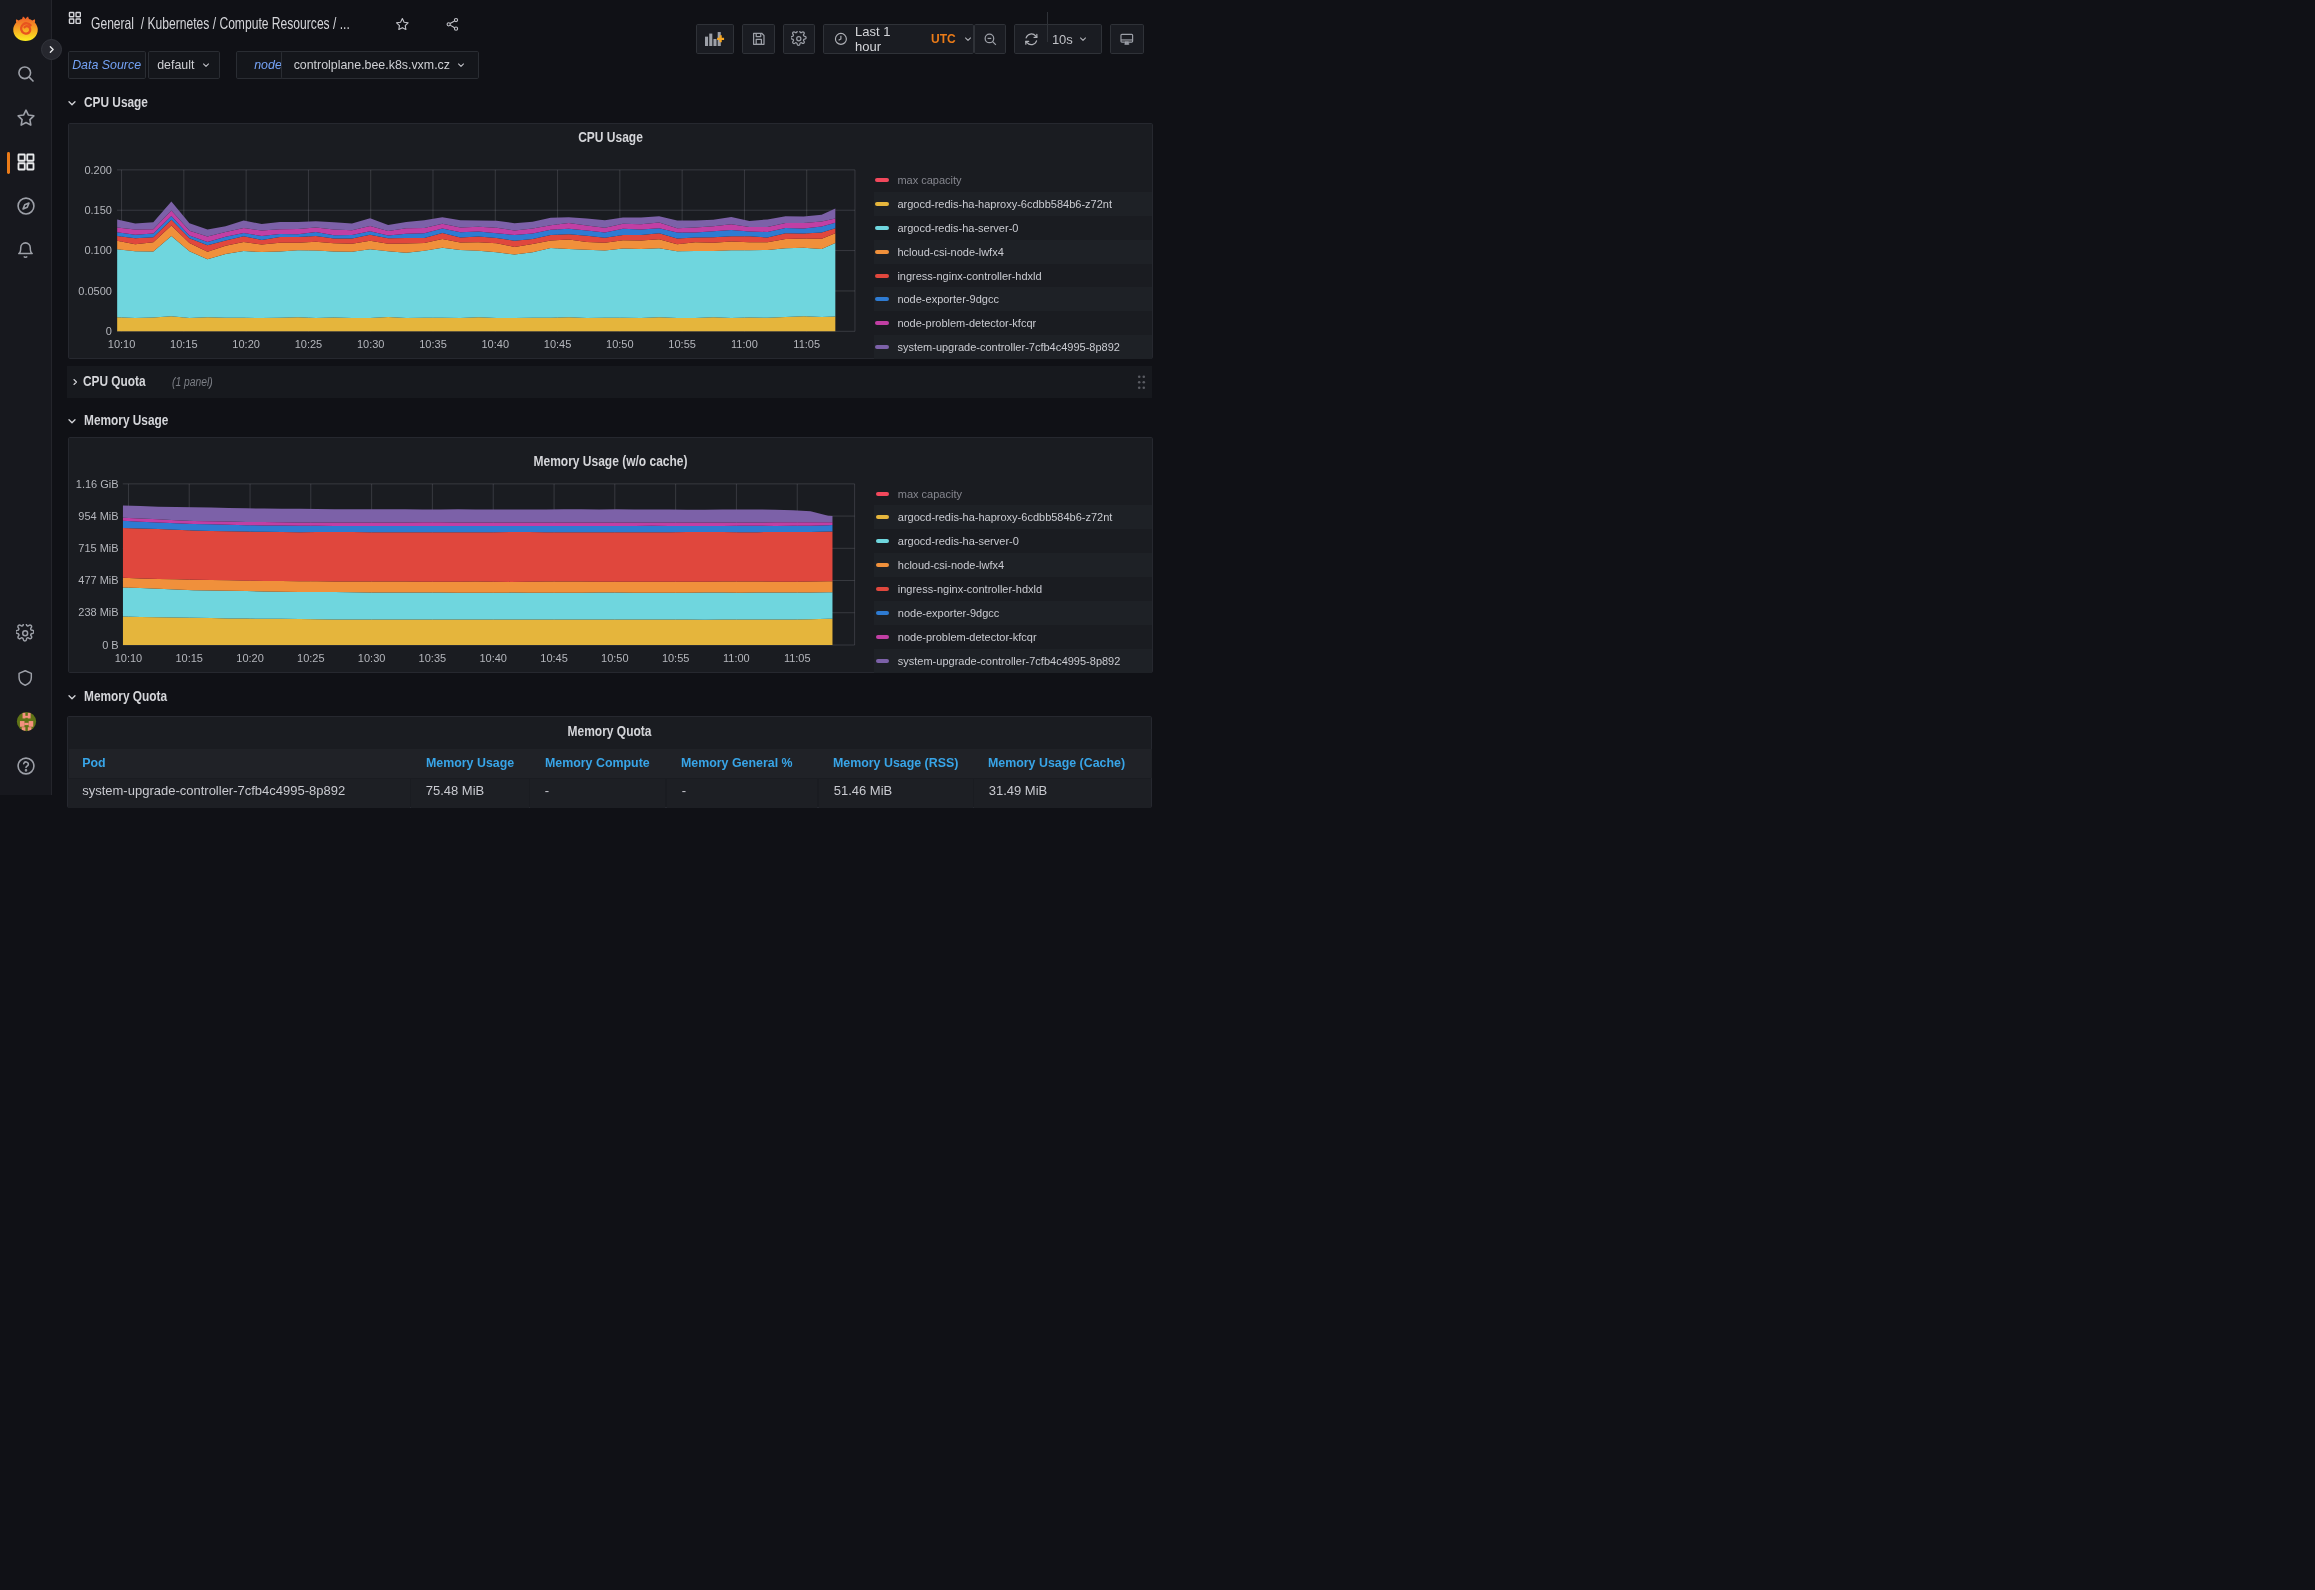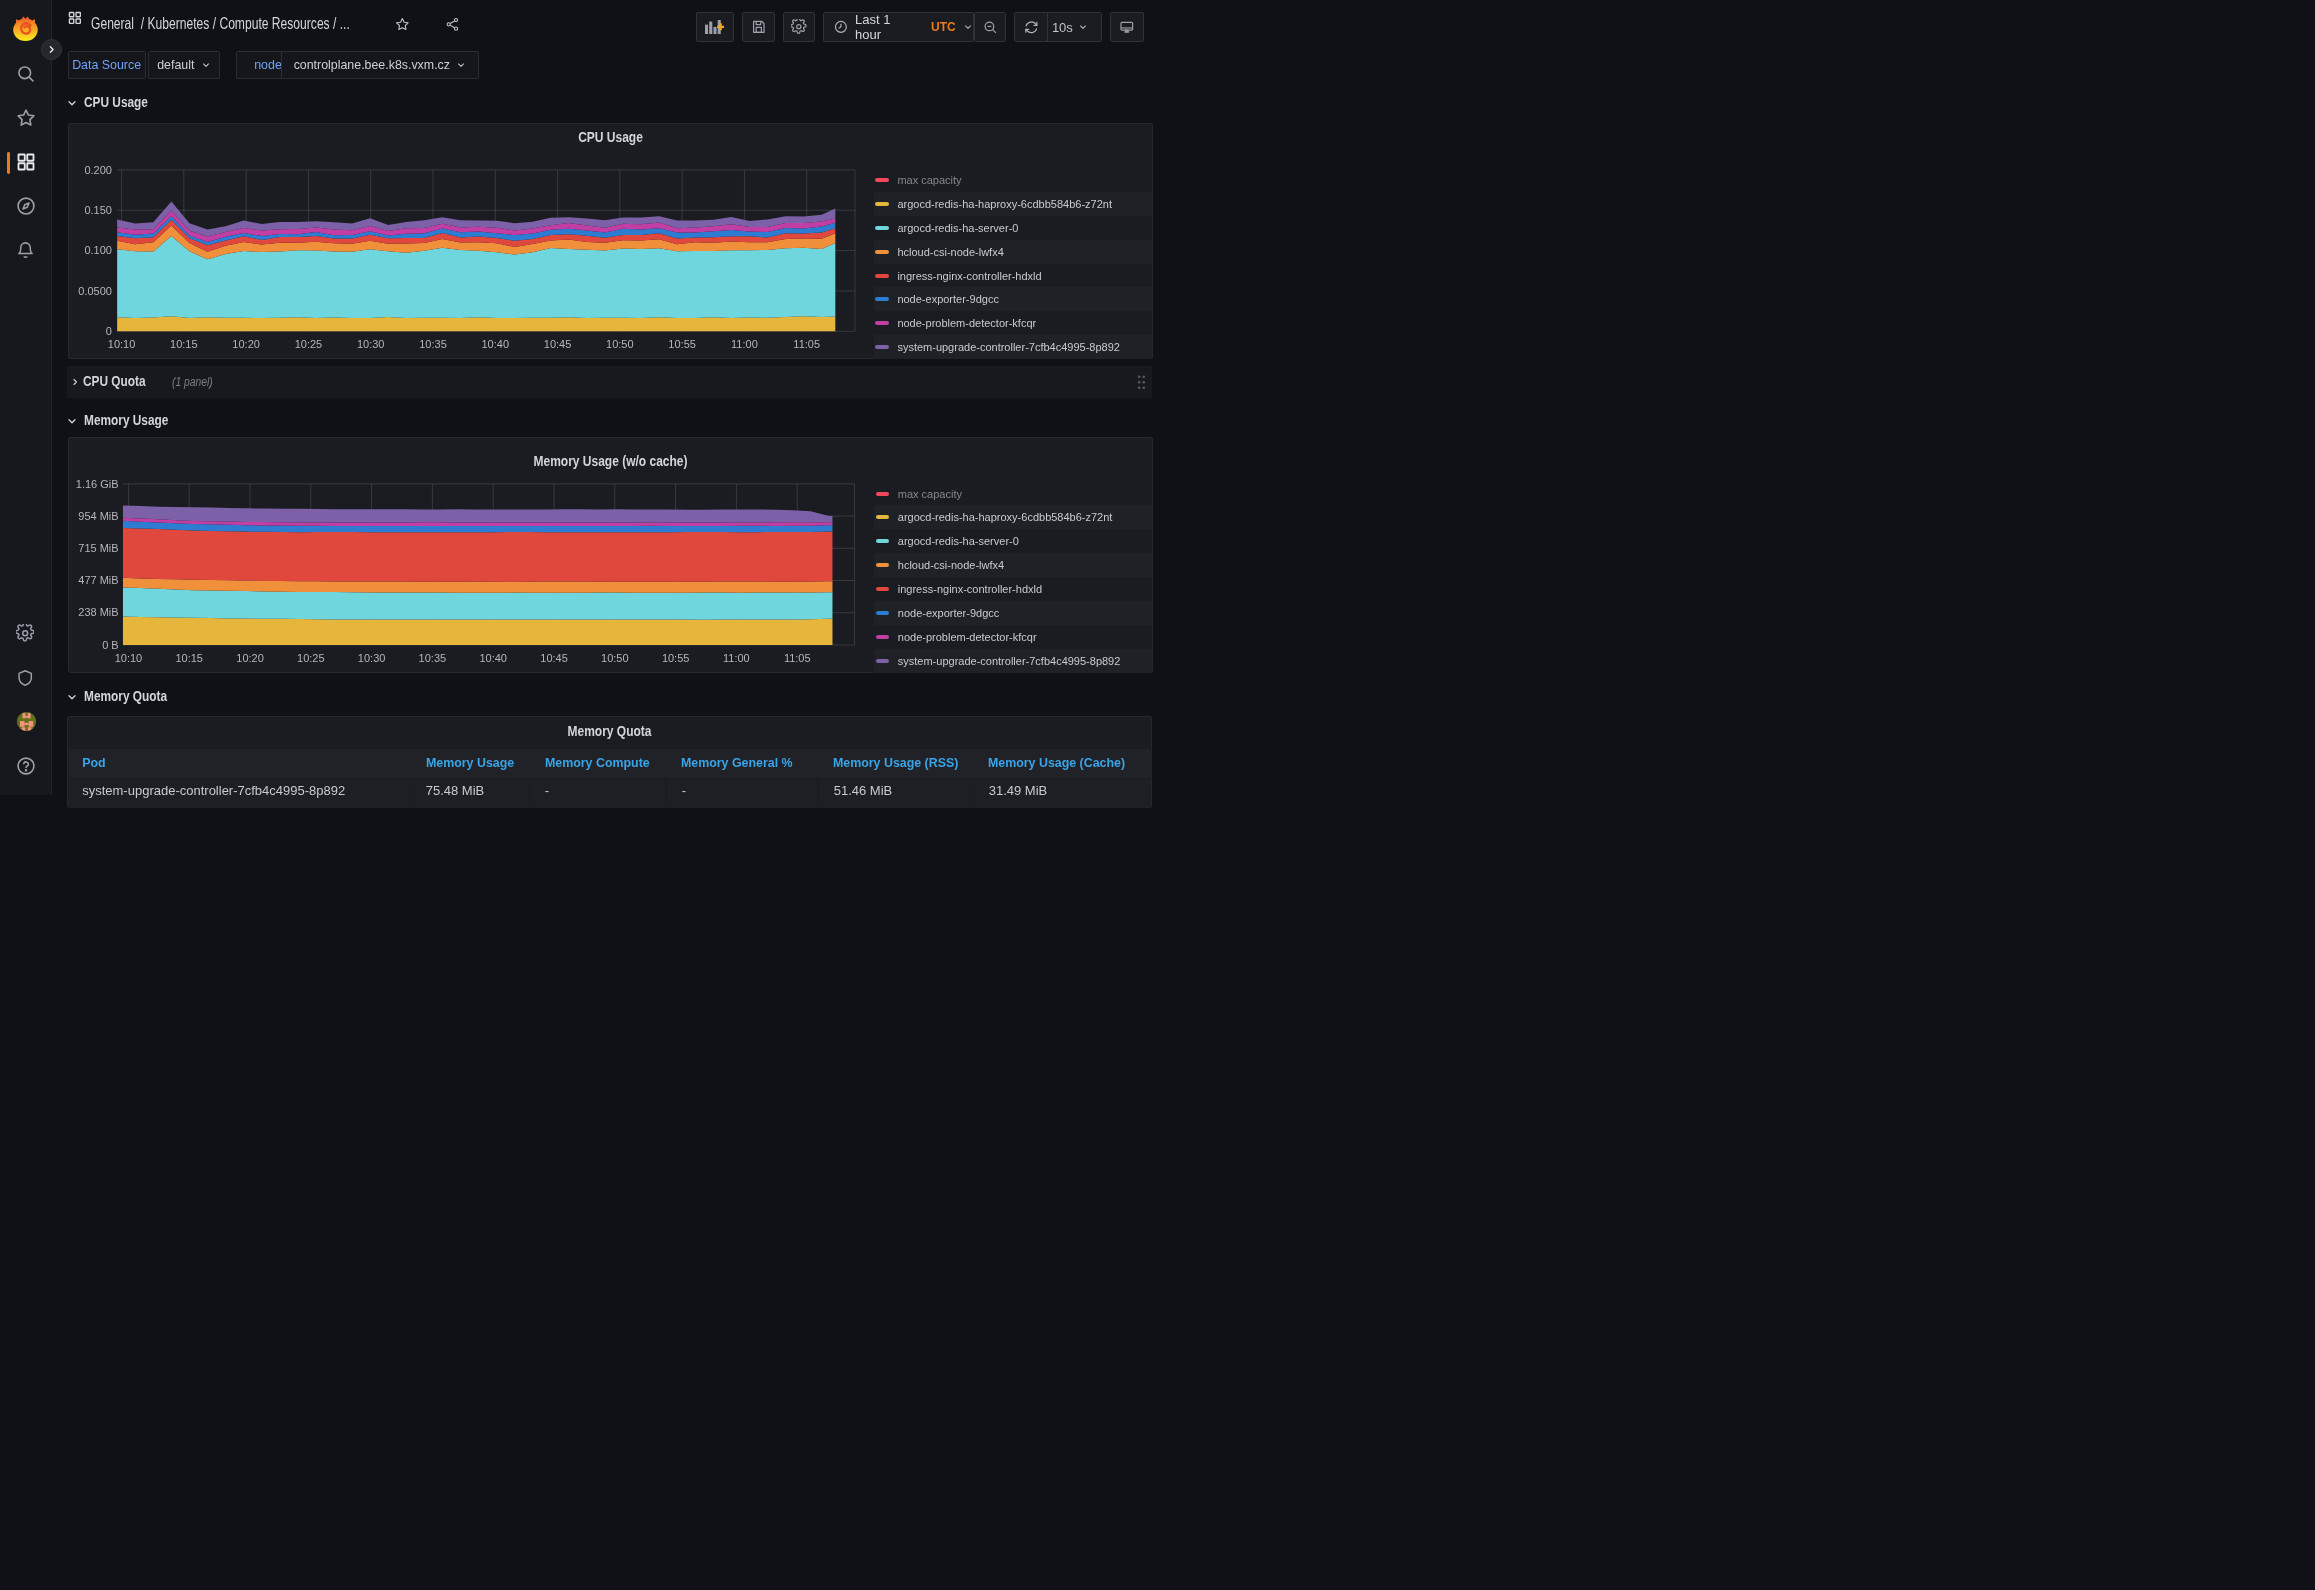--- a/index.html
+++ b/index.html
@@ -10,23 +10,23 @@
 .panel { position:absolute; background:#1A1C21; border:0.9px solid #26282F; border-radius:1.8px; }
 .ptitle { position:absolute; left:0; right:0; text-align:center; font-size:13.8px; font-weight:600; color:#D4D5D9; transform:scaleX(0.87); }
 .ax { font-size:12px; fill:#B4B6BC; font-family:"Liberation Sans",sans-serif; }
 .lrow { position:absolute; left:805px; width:278px; height:24px; display:flex; align-items:center; }
 .lrow.alt { background:#1E2126; }
 .dash { width:13.3px; height:4.6px; border-radius:2.3px; margin-left:1.8px; flex:none; }
 .ltxt { margin-left:8.7px; font-size:11px; color:#CACBD1; white-space:nowrap; }
 .sechead { position:absolute; display:flex; align-items:center; color:#D4D5D9; font-size:13.8px; font-weight:600; }
 .shx { display:inline-block; transform:scaleX(0.86); transform-origin:left center; white-space:nowrap; }
 .vbox { position:absolute; top:51px; height:28px; background:#14161B; border:0.9px solid #2A2D33; border-radius:1.8px; display:flex; align-items:center; justify-content:center; }
-.vlab { color:#74A2F5; font-size:12.4px; font-weight:500; }
+.vlab { color:#74A2F5; font-size:12.4px; font-weight:500;font-style:italic; }
 .vval { color:#CFD0D4; font-size:12.4px; }
-.tbtn { position:absolute; top:12px; height:30px; background:#1A1C22; border:0.9px solid #2F3238; border-radius:1.8px; display:flex; align-items:center; justify-content:center; color:#B0B2B8; }
+.tbtn { position:absolute; top:24px; height:30px; background:#1A1C22; border:0.9px solid #2F3238; border-radius:1.8px; display:flex; align-items:center; justify-content:center; color:#B0B2B8; }
 svg { display:block; }
 </style></head>
 <body>
 <div id="content">
 
 <div class="abs" style="left:15.6px;top:11px;">
       <svg width="13.8" height="13.8" viewBox="0 0 24 24" fill="none" stroke="#D5D6DA" stroke-width="2.4">
         <rect x="2.5" y="2.5" width="7.5" height="7.5" rx="1"></rect>
         <rect x="14" y="2.5" width="7.5" height="7.5" rx="1"></rect>
         <rect x="2.5" y="14" width="7.5" height="7.5" rx="1"></rect>

